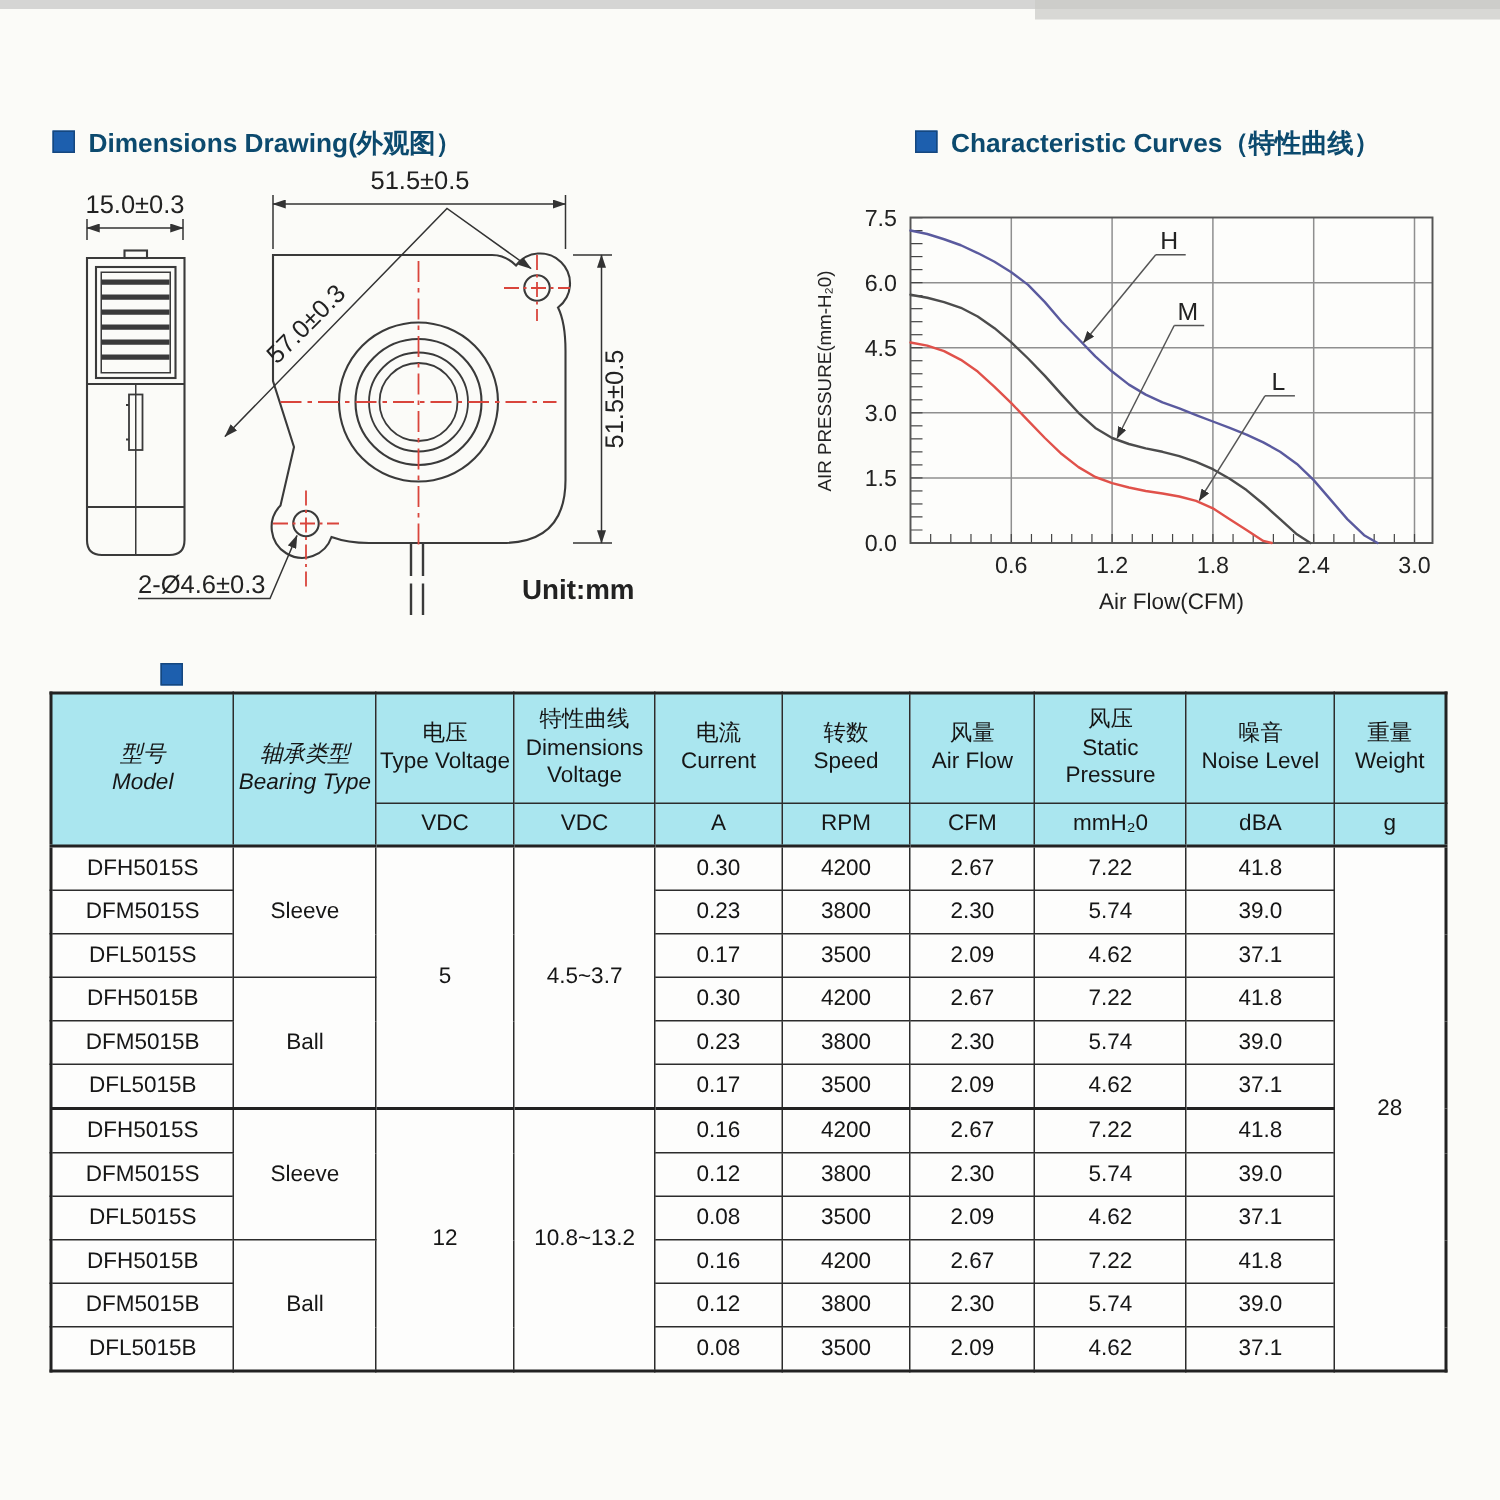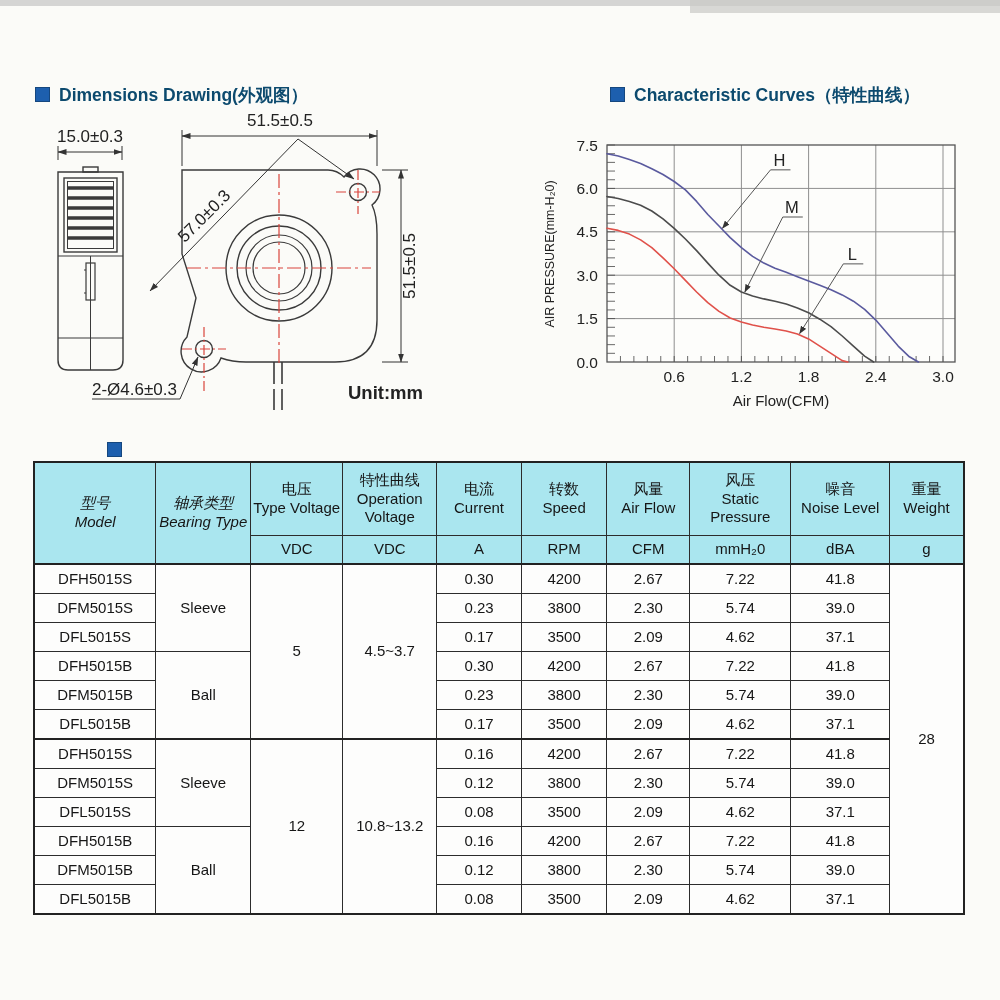--- a/index.html
+++ b/index.html
@@ -230,21 +230,21 @@
         <th rowspan="2" class="span2">
           <div class="zh">轴承类型</div>
           <div class="en">Bearing Type</div>
         </th>
         <th>
           <div class="zh">电压</div>
           <div class="en">Type Voltage</div>
         </th>
         <th>
           <div class="zh">特性曲线</div>
-          <div class="en">Operation Voltage</div>
+          <div class="en">Dimensions Voltage</div>
         </th>
         <th>
           <div class="zh">电流</div>
           <div class="en">Current</div>
         </th>
         <th>
           <div class="zh">转数</div>
           <div class="en">Speed</div>
         </th>
         <th>

